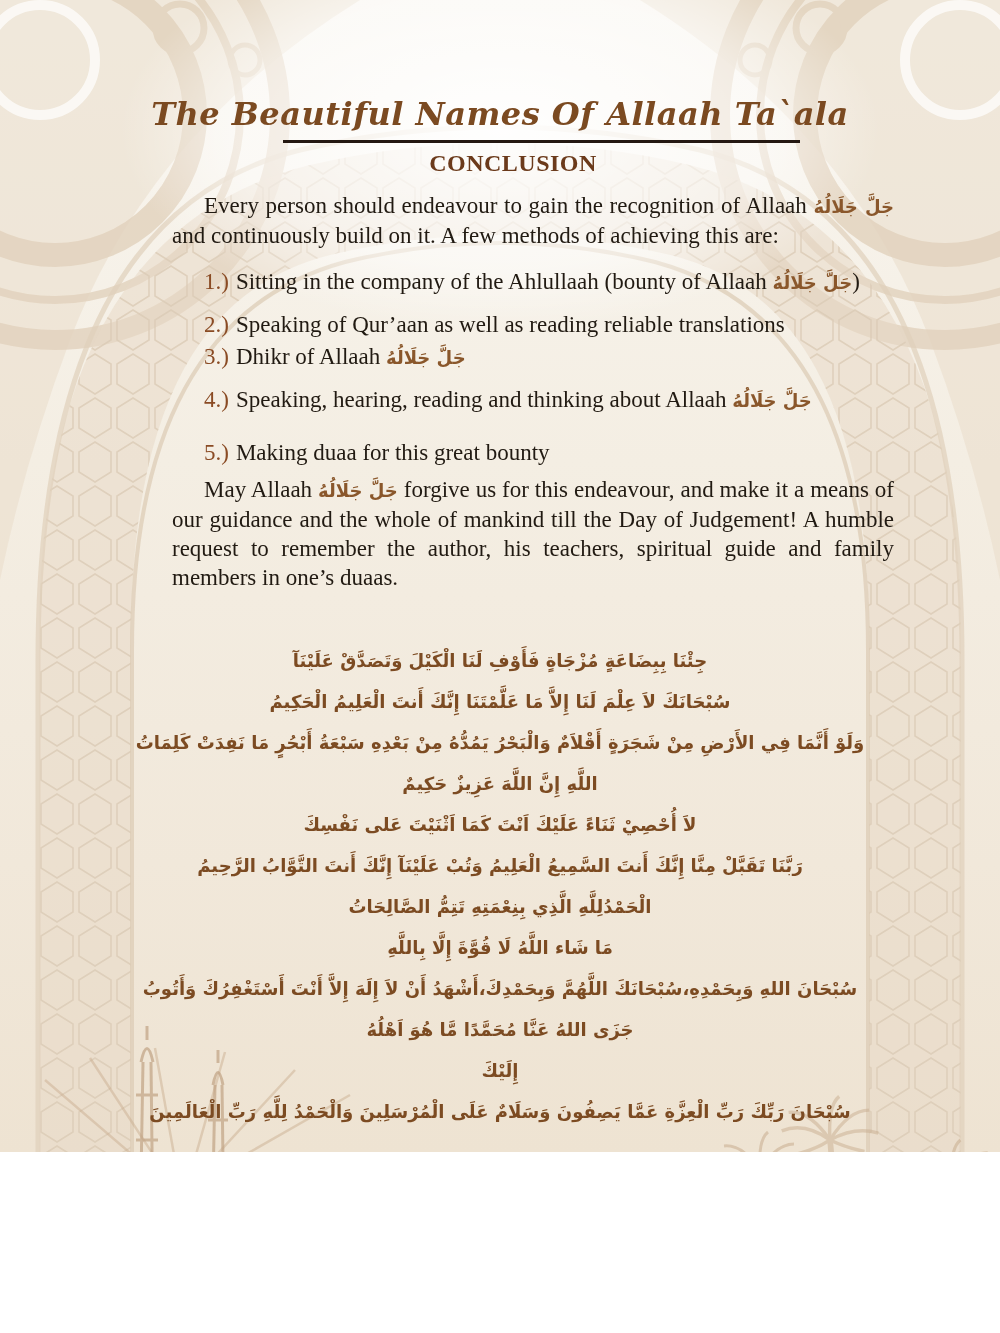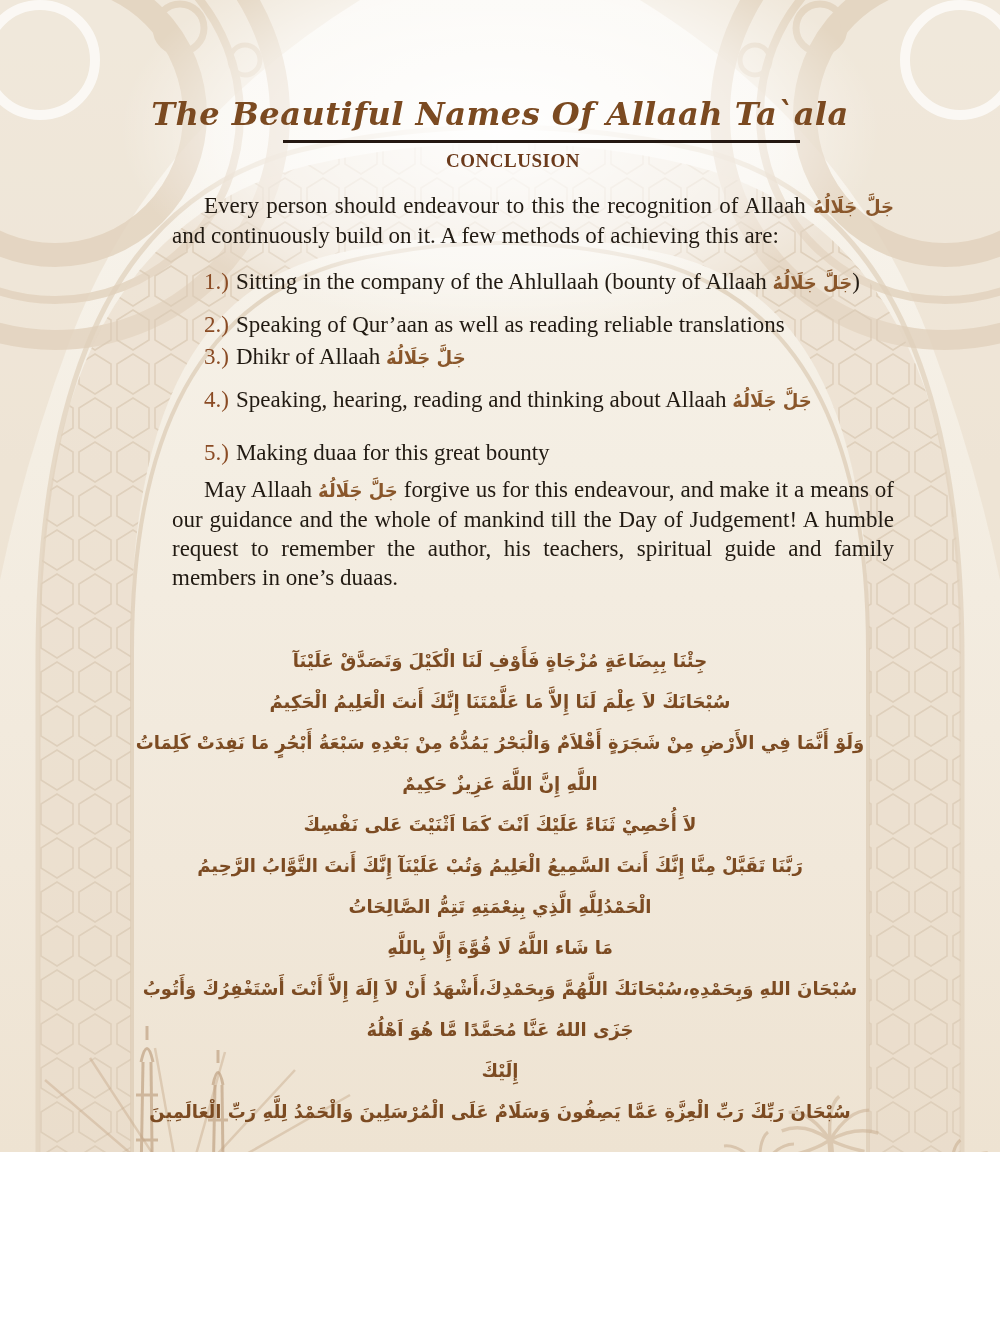--- a/index.html
+++ b/index.html
@@ -11,21 +11,21 @@
   .decor{position:absolute;inset:0;z-index:0;}
   .layer{position:absolute;z-index:1;}
   .header-title{
     top:95px;left:0;right:0;text-align:center;
     font-family:"DejaVu Serif", serif;font-style:italic;font-weight:bold;
     font-size:32px;color:#7b4a21;letter-spacing:0.5px;
   }
   .title-underline{top:140px;left:283px;width:517px;height:3px;background:#241812;}
   .section-heading{
     top:150px;left:0;right:0;text-align:center;
-    font-size:19px;font-weight:bold;color:#6b3a1b;letter-spacing:0.5px;margin-left:26px;
+    font-size:24px;font-weight:bold;color:#6b3a1b;letter-spacing:0.5px;margin-left:26px;
   }
   .copy{top:191px;left:172px;width:722px;color:#211a12;font-size:23px;line-height:29px;}
   .para{margin:0;text-align:justify;text-indent:32px;}
   .p-intro{margin-bottom:17px;}
   .li{margin:0 0 0 0;text-align:justify;text-indent:32px;}
   .li-1{margin-bottom:13px;}
   .li-2{margin-bottom:3px;}
   .li-3{margin-bottom:13px;}
   .li-4{margin-bottom:23px;}
   .li-5{margin-bottom:8px;}
@@ -185,21 +185,21 @@
       <use href="#palm" transform="translate(890,1205) scale(0.7)" opacity="0.5"></use>
       <use href="#palm" transform="translate(952,1180) scale(1.05)" opacity="0.55"></use>
     </g>
   </svg>
 
   <div class="layer header-title">The Beautiful Names Of Allaah Ta`ala</div>
   <div class="layer title-underline"></div>
   <div class="layer section-heading">CONCLUSION</div>
 
   <div class="layer copy">
-    <p class="para p-intro"><span>Every person should endeavour to this the recognition of Allaah </span><span class="hon">جَلَّ جَلَالُهُ</span><span> and continuously build on it. A few methods of achieving this are:</span></p>
+    <p class="para p-intro"><span>Every person should endeavour to gain the recognition of Allaah </span><span class="hon">جَلَّ جَلَالُهُ</span><span> and continuously build on it. A few methods of achieving this are:</span></p>
 
     <p class="li li-1"><span class="num">1.)</span><span>Sitting in the company of the Ahlullaah (bounty of Allaah </span><span class="hon">جَلَّ جَلَالُهُ</span><span>)</span></p>
 
     <p class="li li-2"><span class="num">2.)</span><span>Speaking of Qur’aan as well as reading reliable translations</span></p>
 
     <p class="li li-3"><span class="num">3.)</span><span>Dhikr of Allaah </span><span class="hon">جَلَّ جَلَالُهُ</span></p>
 
     <p class="li li-4"><span class="num">4.)</span><span>Speaking, hearing, reading and thinking about Allaah </span><span class="hon">جَلَّ جَلَالُهُ</span></p>
 
     <p class="li li-5"><span class="num">5.)</span><span>Making duaa for this great bounty</span></p>

